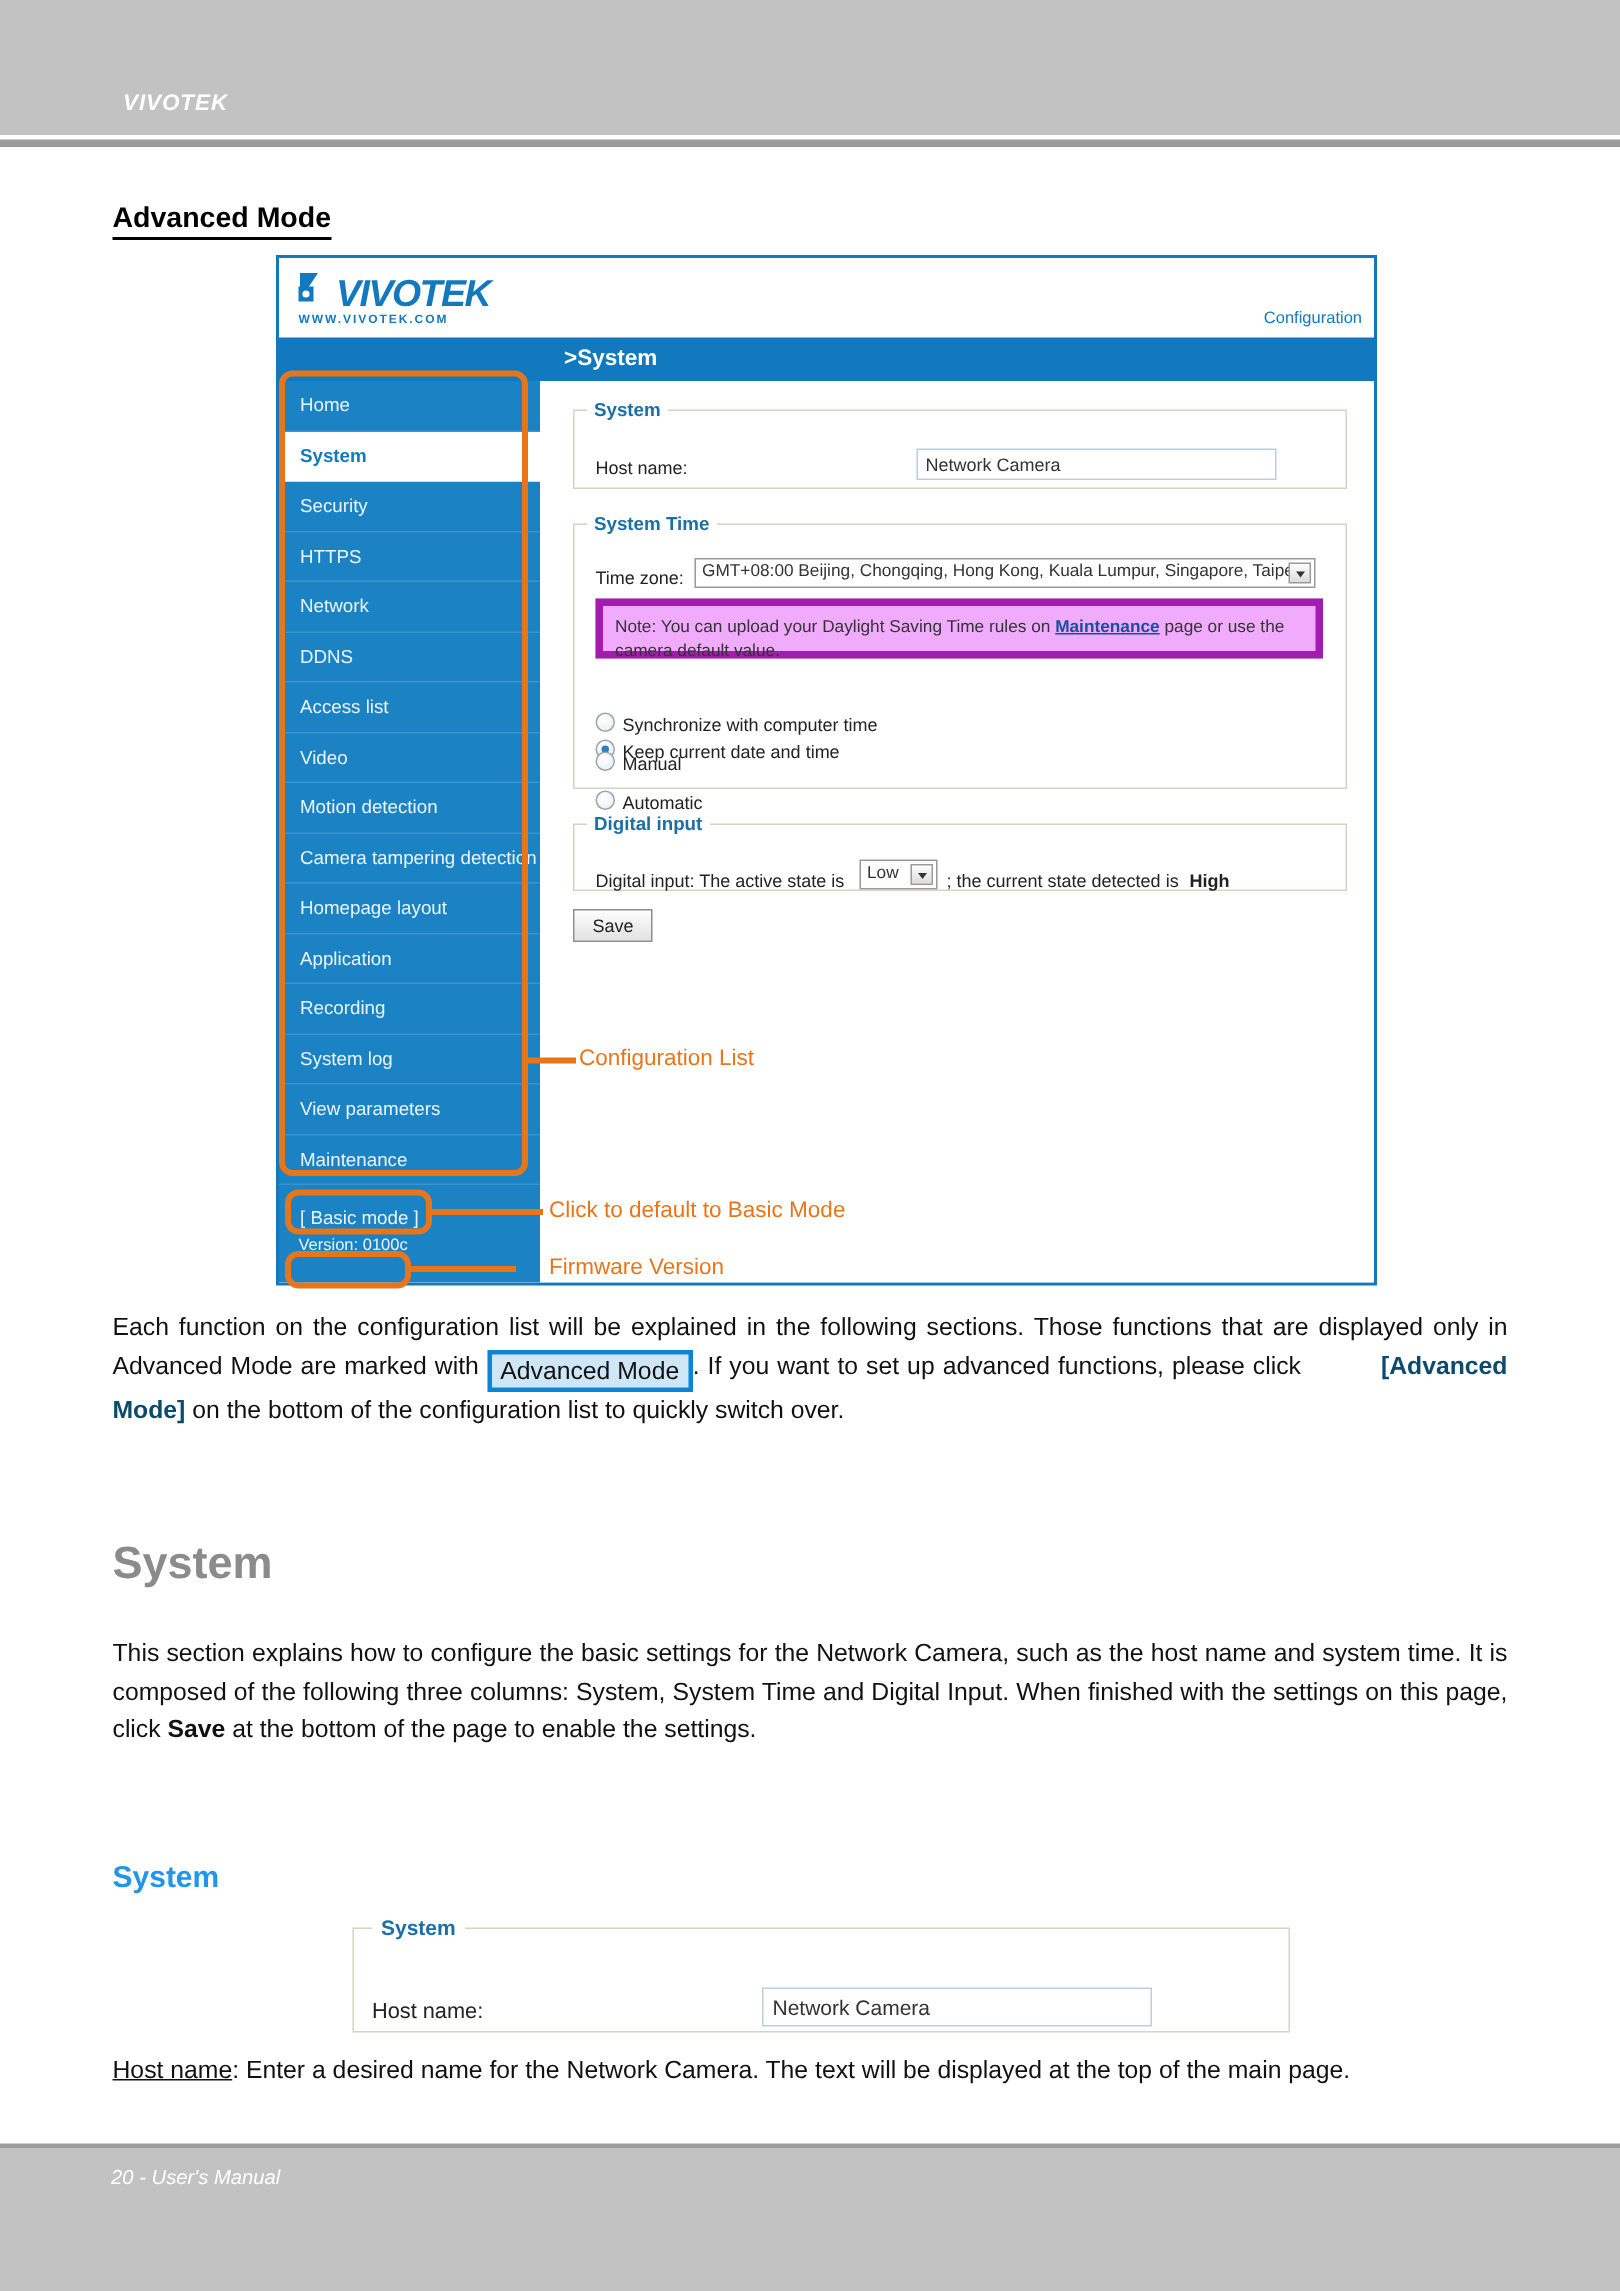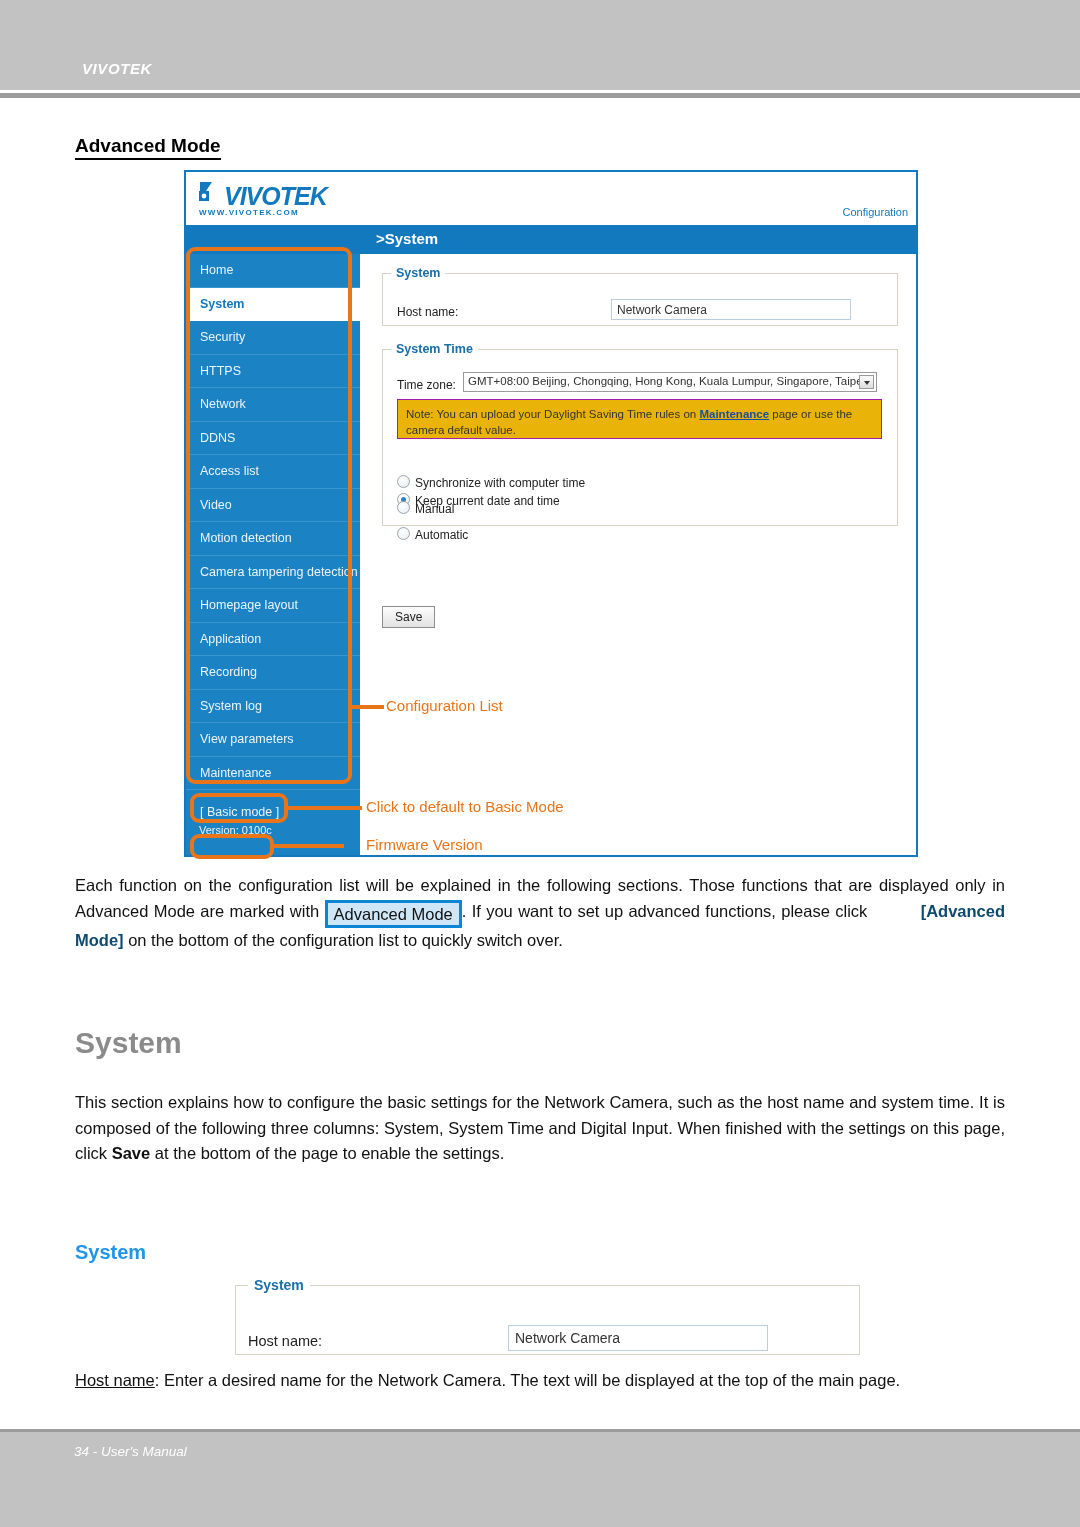--- a/index.html
+++ b/index.html
@@ -273,22 +273,22 @@
     content: "";
     position: absolute;
     left: 50%; top: 50%;
     margin-left: -3px; margin-top: -1.5px;
     border-left: 3.5px solid transparent;
     border-right: 3.5px solid transparent;
     border-top: 4px solid #333;
   }
   .note-box {
     position: absolute;
-    background: #eab308;
-    border: 1px solid #a21caf;
+    background: #f0abfc;
+    border: 5px solid #a21caf;
     font-size: 11.5px;
     line-height: 16px;
     color: #333;
     padding: 6px 8px;
     box-sizing: border-box;
   }
   .note-box a { color: #1a4f9c; font-weight: bold; }
   .radio-row {
     position: absolute;
     font-size: 12px;
@@ -463,20 +463,30 @@
         <span class="radio-dot"></span><span>Synchronize with computer time</span>
       </div>
       <div class="radio-row" style="left:14px; top:145px;">
         <span class="radio-dot"></span><span>Manual</span>
       </div>
       <div class="radio-row" style="left:14px; top:171px;">
         <span class="radio-dot"></span><span>Automatic</span>
       </div>
     </fieldset>
 
+    <fieldset class="box box-digital">
+      <legend>Digital input</legend>
+      <div class="fld-label" style="left:14px; top:24px;">Digital input: The active state is</div>
+      <div class="sel-box" style="left:190px; top:17px; width:52px; height:20px;">
+        <span>Low</span>
+        <span class="sel-arrow"></span>
+      </div>
+      <div class="fld-label" style="left:248px; top:24px;">; the current state detected is</div>
+      <div class="fld-label b" style="left:410px; top:24px; font-weight:bold;">High</div>
+    </fieldset>
 
     <button class="save-btn">Save</button>
   </div>
 </div>
 
 <div class="anno-box anno-configlist"></div>
 <div class="anno-box anno-basic"></div>
 <div class="anno-box anno-version"></div>
 <div class="anno-line anno-line-1"></div>
 <div class="anno-line anno-line-2"></div>
@@ -496,13 +506,13 @@
 <fieldset class="std-box">
   <legend>System</legend>
   <div class="std-label">Host name:</div>
   <input class="std-input" value="Network Camera" style="">
 </fieldset>
 
 <div class="doc-para p-hostname"><span class="u">Host name</span><span>: Enter a desired name for the Network Camera. The text will be displayed at the top of the main page.</span></div>
 
 <div class="footer-rule"></div>
 <div class="page-footer-band"></div>
-<div class="footer-text">34 - User's Manual</div>
+<div class="footer-text">20 - User's Manual</div>
 
 </body></html>

